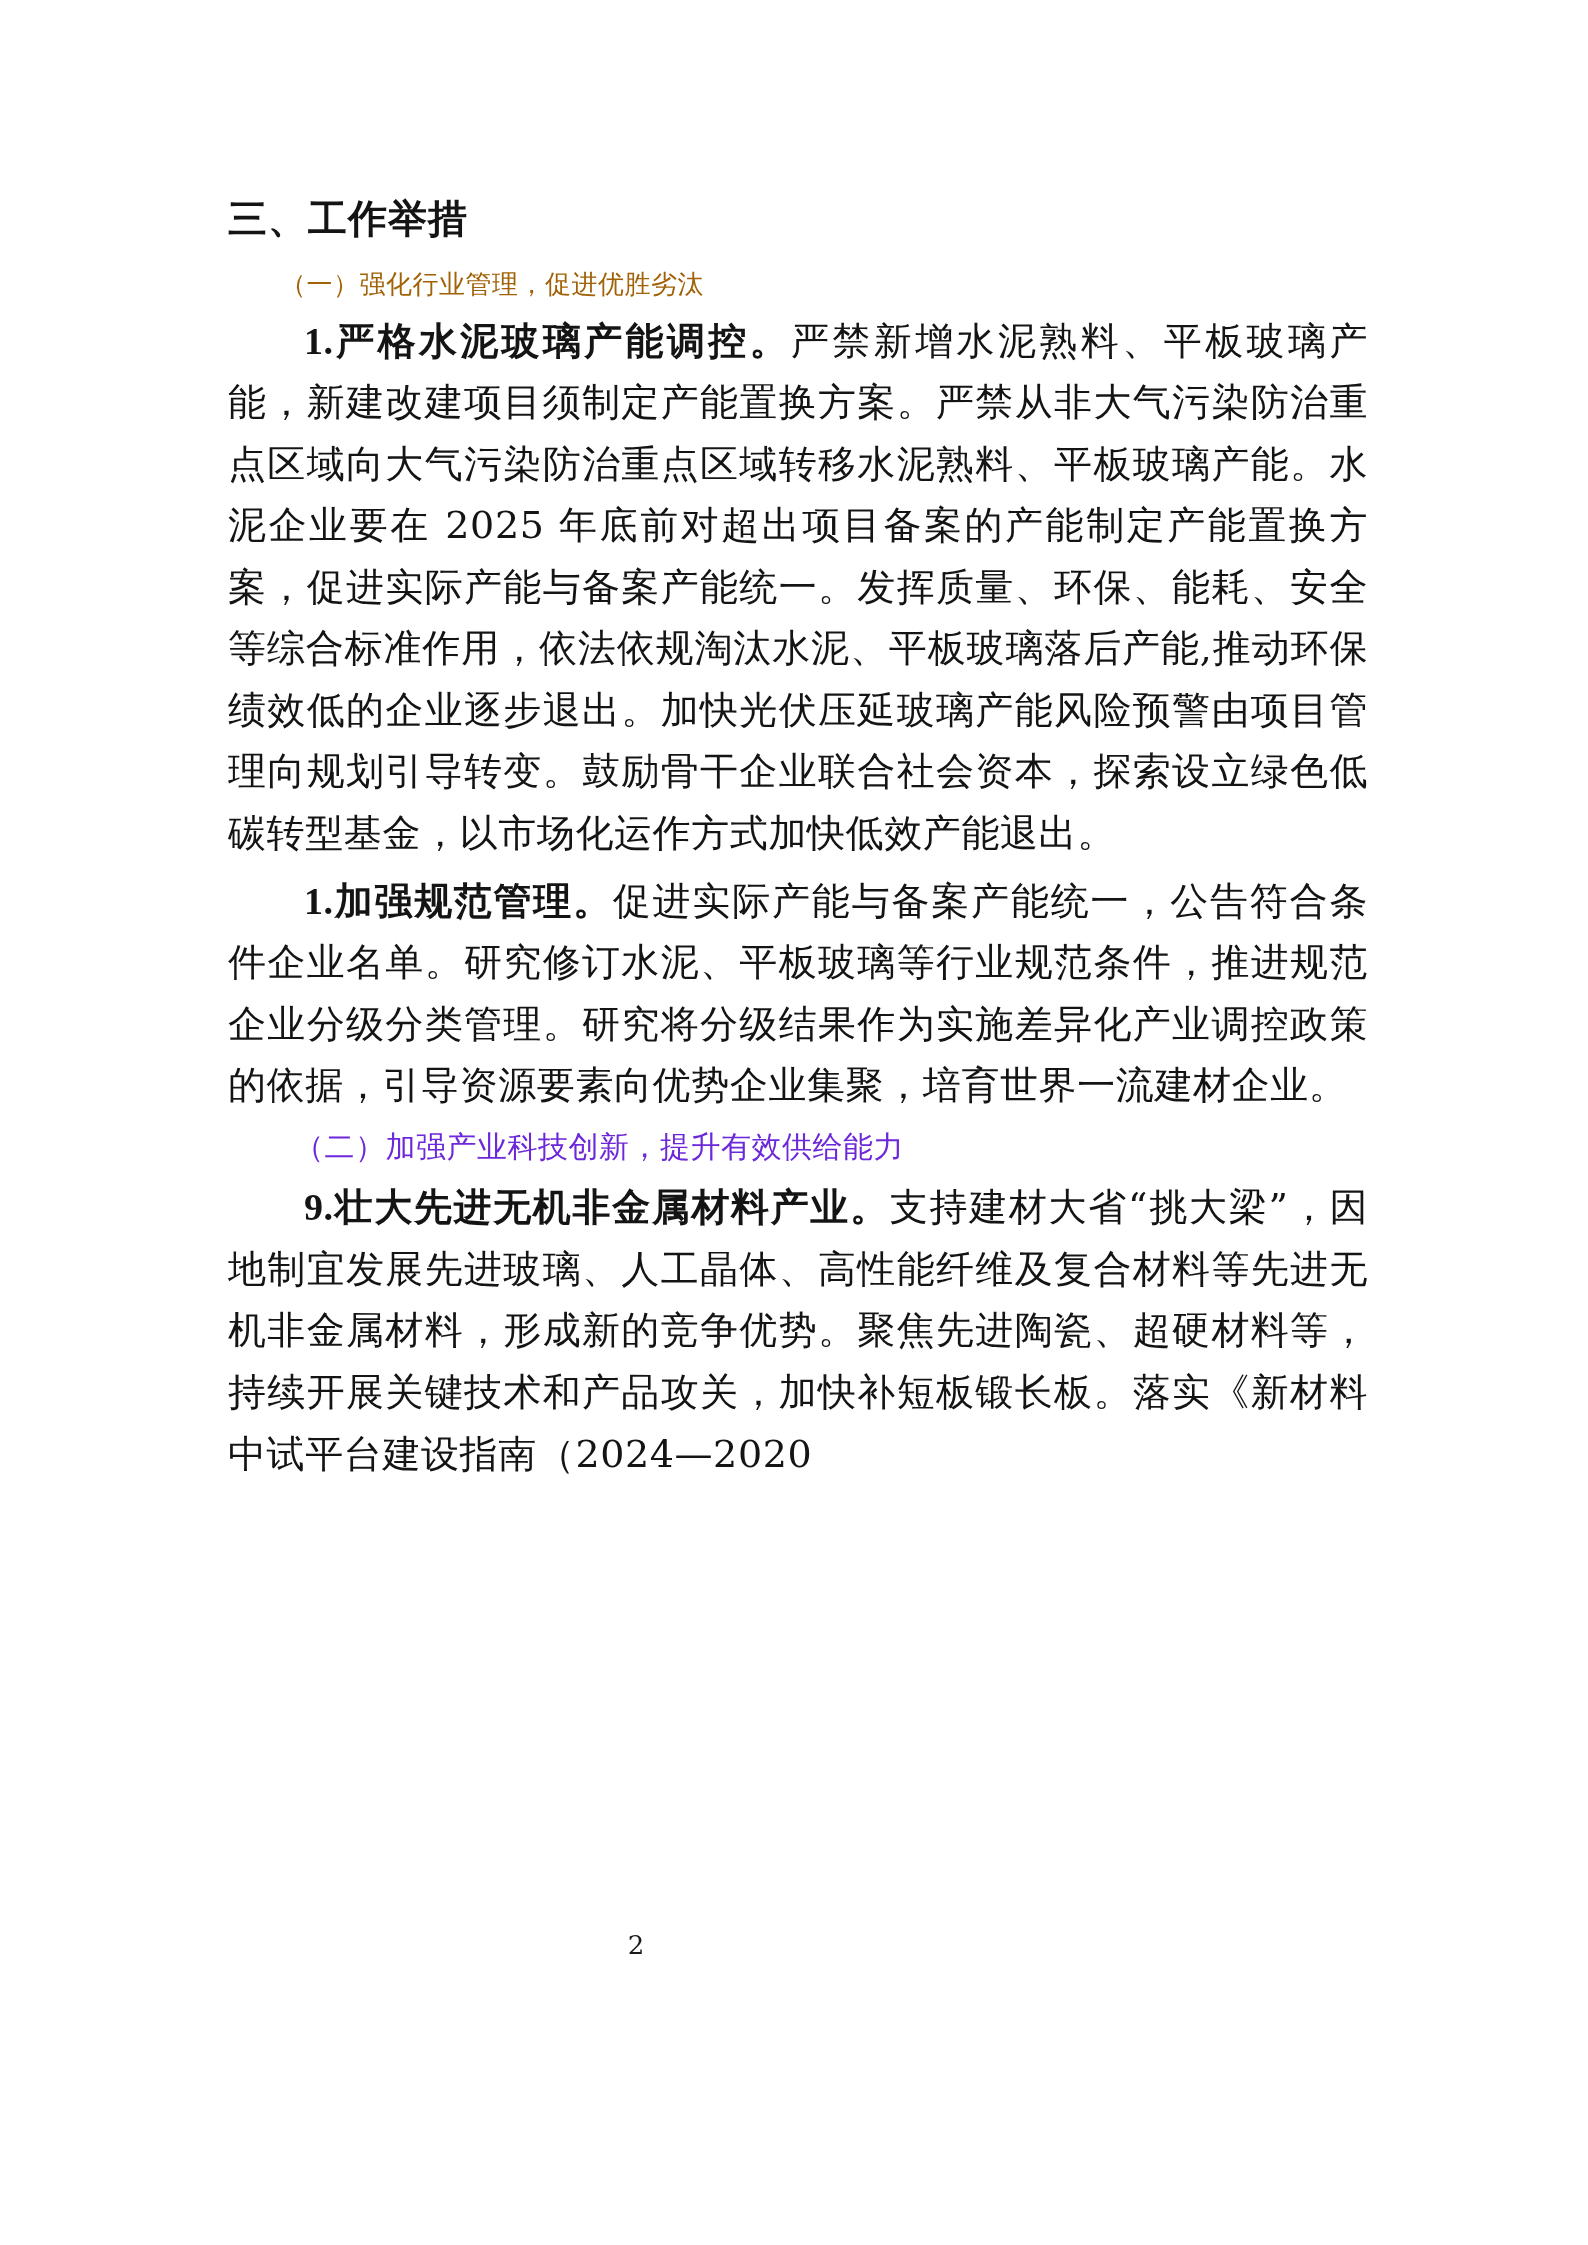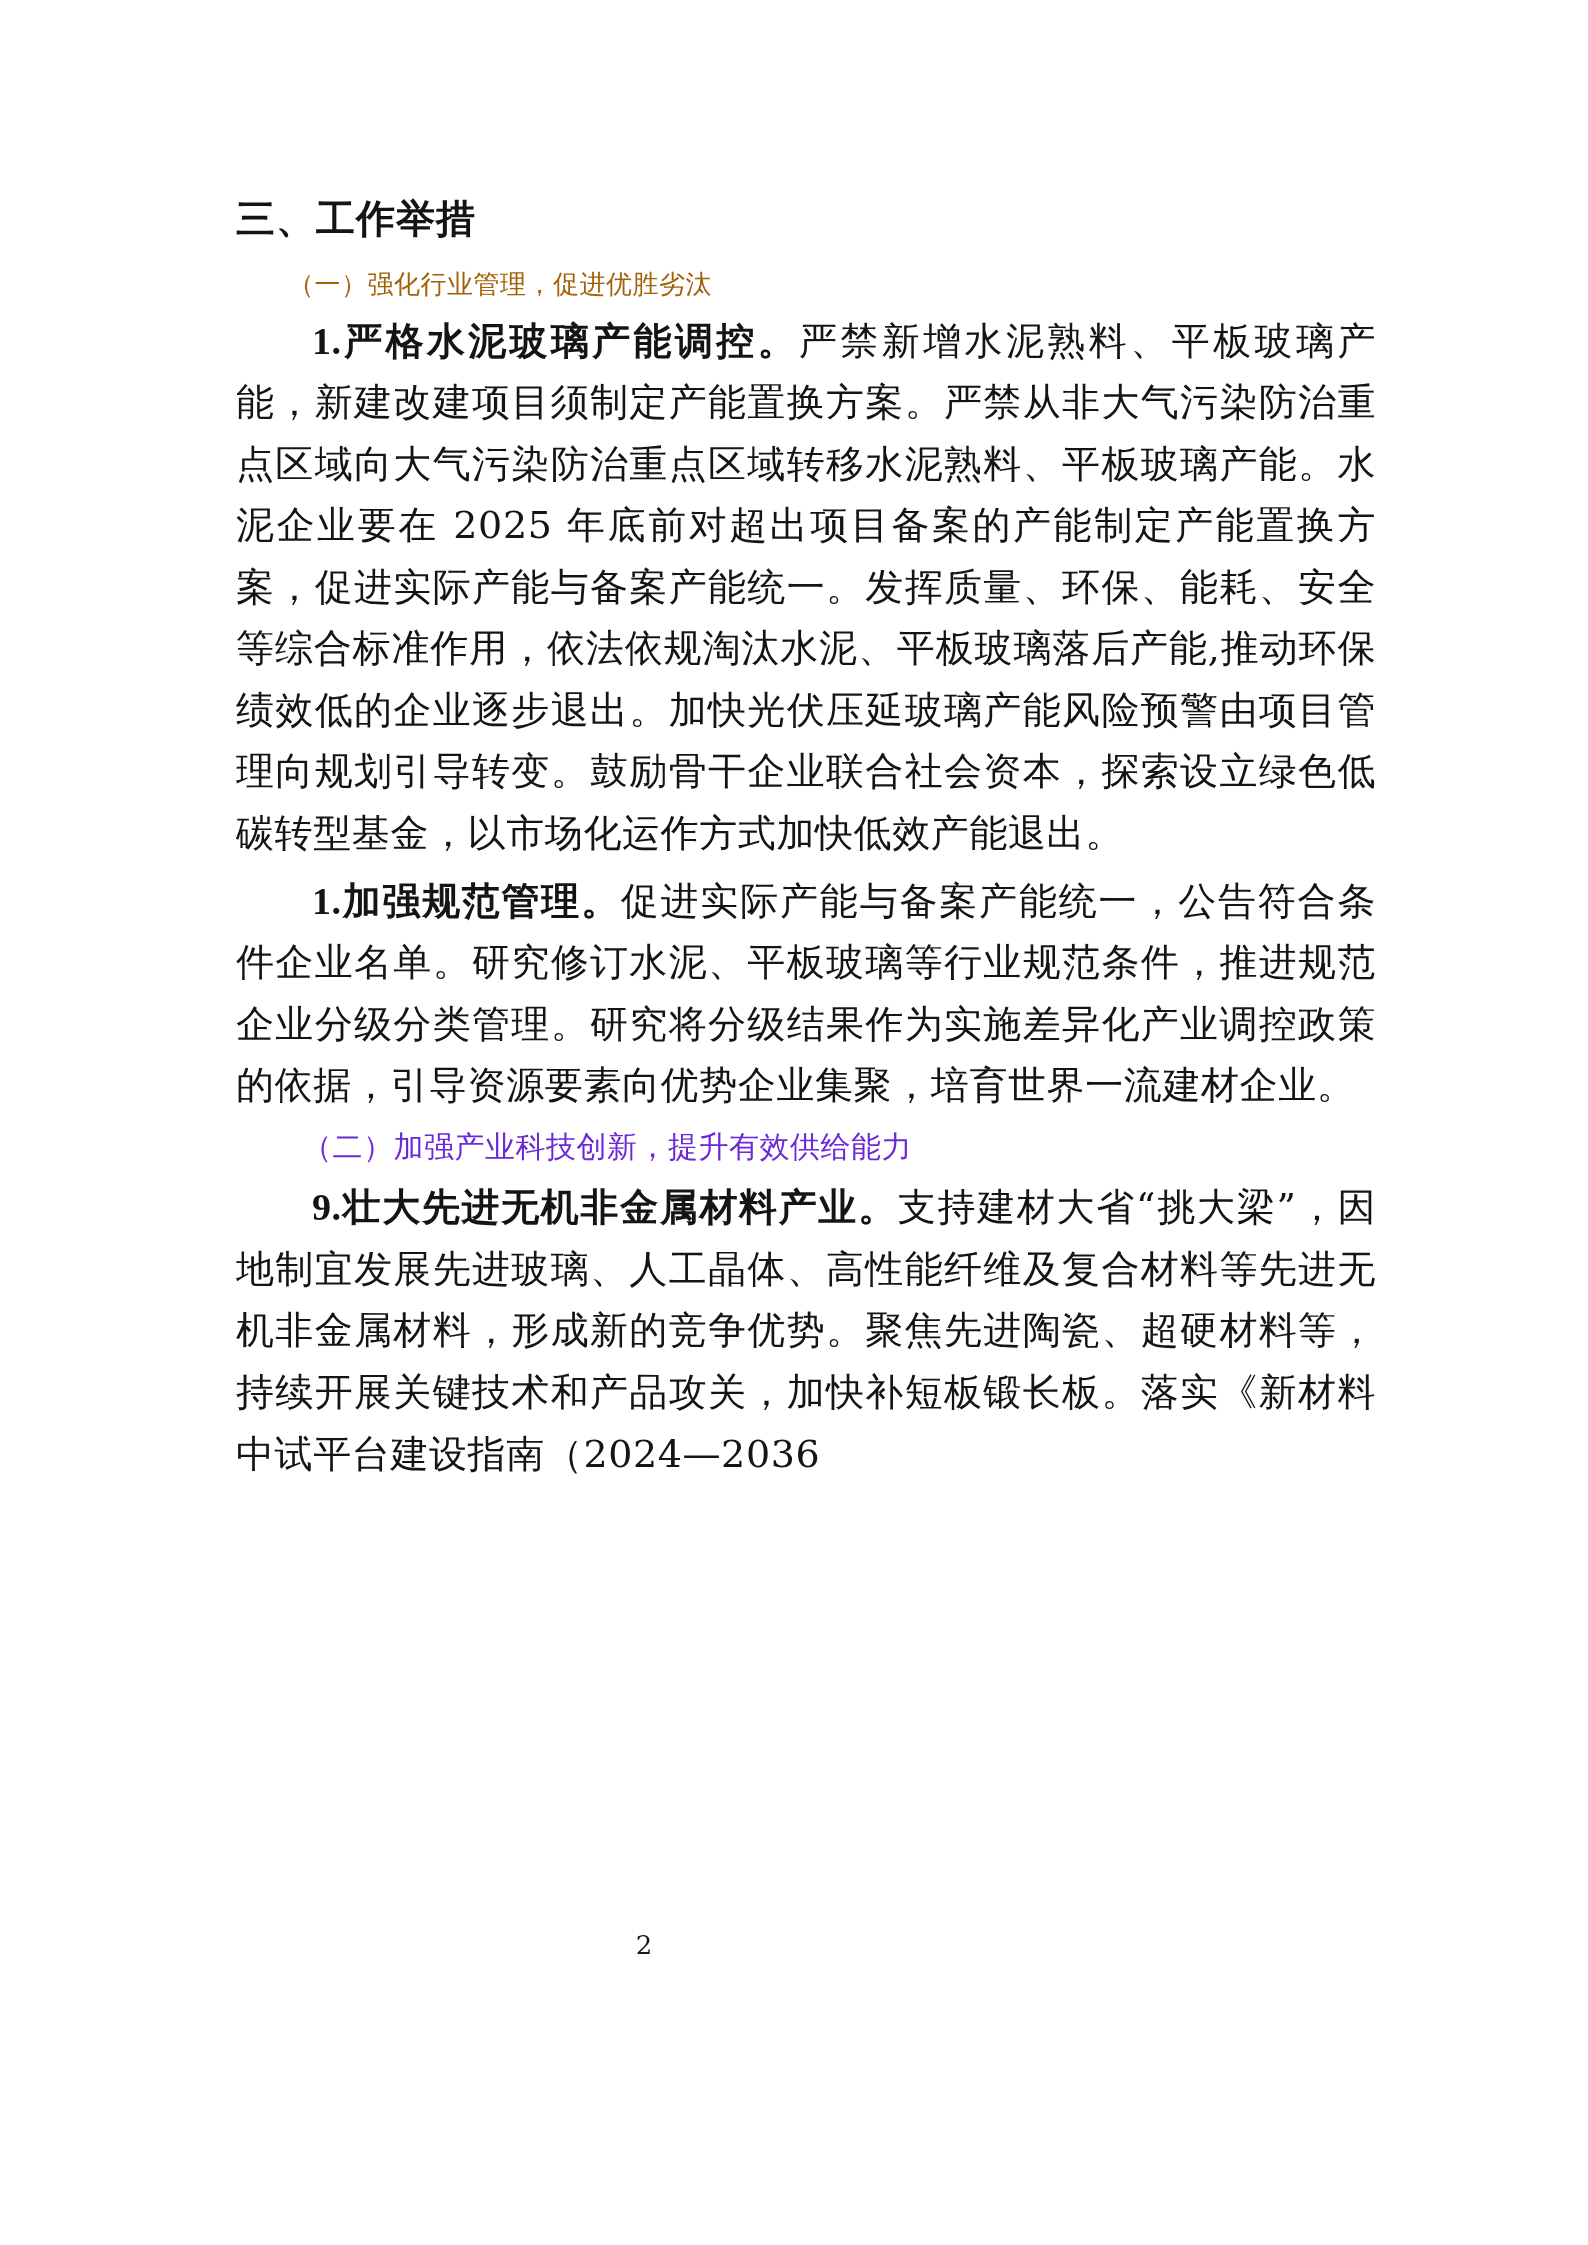--- a/index.html
+++ b/index.html
@@ -10,21 +10,21 @@
   body {
     width: 1588px;
     height: 2245px;
     position: relative;
     font-family: "DejaVu Serif", "Liberation Serif", serif;
     color: #1a1a1a;
     overflow: hidden;
   }
   .page {
     position: absolute;
-    top: 0; left: 8px;
+    top: 0; left: 0;
     width: 1272px;
     height: 2245px;
     background: #fff;
     border-radius: 18px;
   }
   .content {
     position: absolute;
     left: 228px;
     top: 190px;
     width: 1140px;
@@ -89,18 +89,18 @@
     <h2 class="heading">三、工作举措</h2>
 
     <p class="subheading">（一）强化行业管理，促进优胜劣汰</p>
 
     <p class="para"><span class="lead">1.严格水泥玻璃产能调控。</span><span>严禁新增水泥熟料、平板玻璃产能，新建改建项目须制定产能置换方案。严禁从非大气污染防治重点区域向大气污染防治重点区域转移水泥熟料、平板玻璃产能。水泥企业要在 2025 年底前对超出项目备案的产能制定产能置换方案，促进实际产能与备案产能统一。发挥质量、环保、能耗、安全等综合标准作用，依法依规淘汰水泥、平板玻璃落后产能,推动环保绩效低的企业逐步退出。加快光伏压延玻璃产能风险预警由项目管理向规划引导转变。鼓励骨干企业联合社会资本，探索设立绿色低碳转型基金，以市场化运作方式加快低效产能退出。</span></p>
 
     <p class="para"><span class="lead">1.加强规范管理。</span><span>促进实际产能与备案产能统一，公告符合条件企业名单。研究修订水泥、平板玻璃等行业规范条件，推进规范企业分级分类管理。研究将分级结果作为实施差异化产业调控政策的依据，引导资源要素向优势企业集聚，培育世界一流建材企业。</span></p>
 
     <p class="center-sub">（二）加强产业科技创新，提升有效供给能力</p>
 
-    <p class="para"><span class="lead">9.壮大先进无机非金属材料产业。</span><span>支持建材大省“挑大梁”，因地制宜发展先进玻璃、人工晶体、高性能纤维及复合材料等先进无机非金属材料，形成新的竞争优势。聚焦先进陶瓷、超硬材料等，持续开展关键技术和产品攻关，加快补短板锻长板。落实《新材料中试平台建设指南（2024—2036</span></p>
+    <p class="para"><span class="lead">9.壮大先进无机非金属材料产业。</span><span>支持建材大省“挑大梁”，因地制宜发展先进玻璃、人工晶体、高性能纤维及复合材料等先进无机非金属材料，形成新的竞争优势。聚焦先进陶瓷、超硬材料等，持续开展关键技术和产品攻关，加快补短板锻长板。落实《新材料中试平台建设指南（2024—2020</span></p>
 
   </div>
 
   <div class="page-number">2</div>
 </div>
 
 </body></html>

